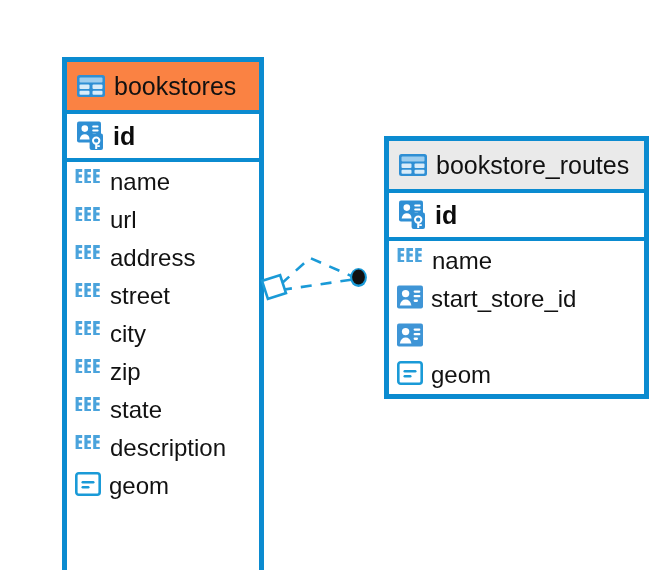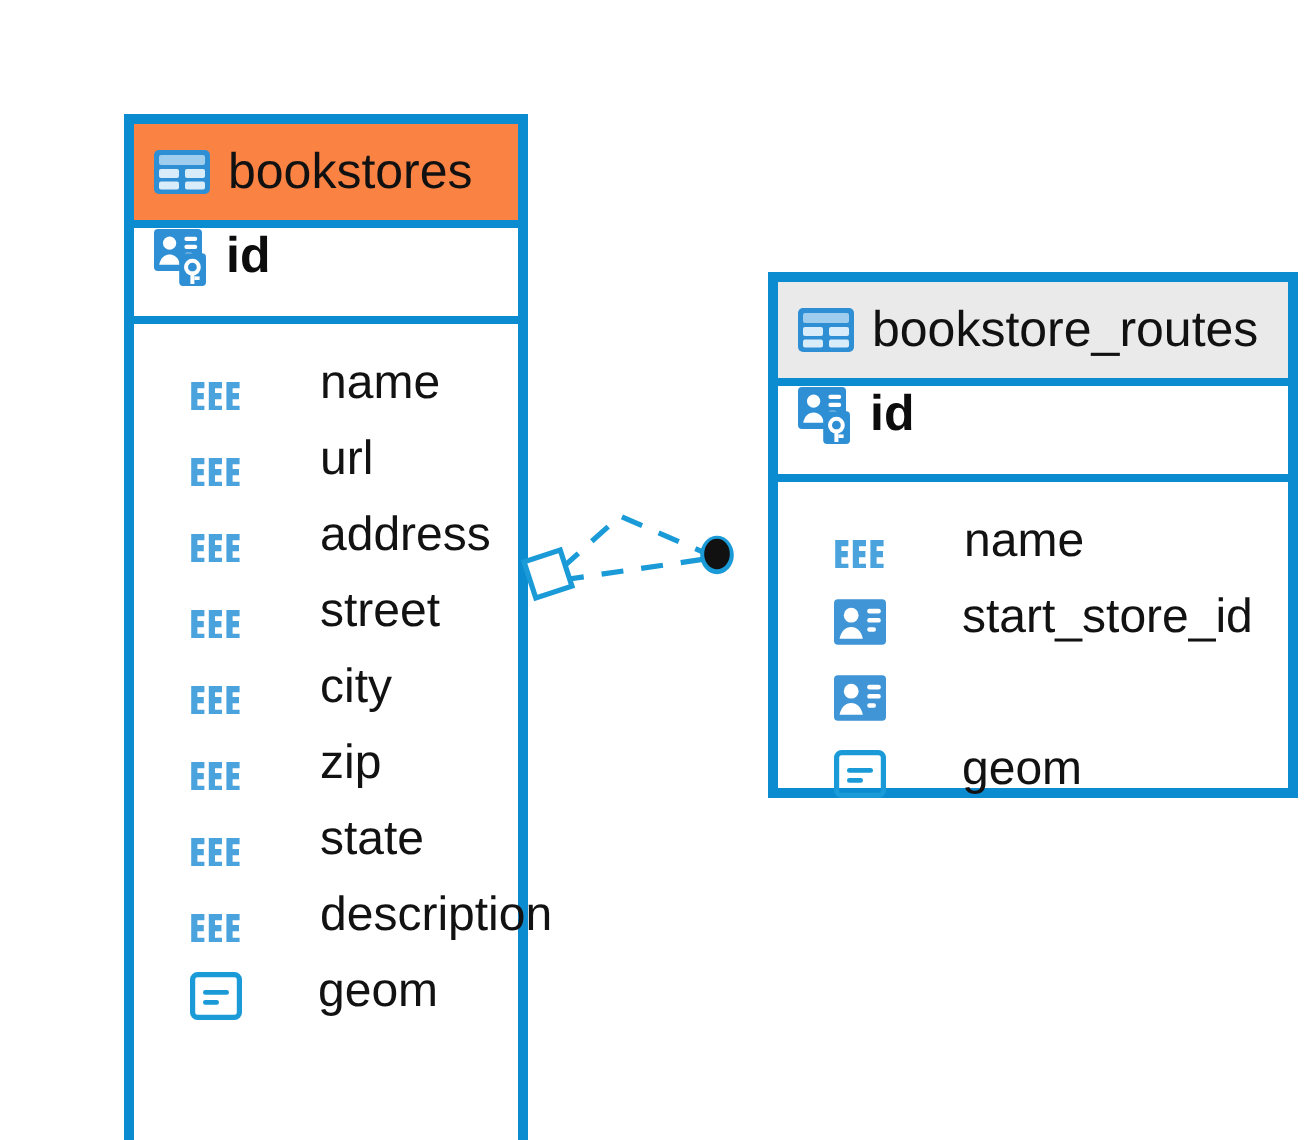--- a/index.html
+++ b/index.html
@@ -56,42 +56,41 @@
     font-size: 25px;
     color: #111111;
     margin-left: 9px;
     white-space: nowrap;
   }
 
   .pk-row {
     box-sizing: border-box;
     height: 48px;
     display: flex;
-    align-items: flex-start;
+    align-items: center;
     padding-left: 10px;
     border-bottom: 4px solid #0b8bd0;
     background: #ffffff;
   }
   .pk-label {
     font-size: 25px;
     font-weight: bold;
     color: #0c0c0c;
     margin-left: 8px;
     white-space: nowrap;
   }
 
   .field-list {
     padding-top: 6px;
   }
   .field-row {
     height: 38px;
     display: flex;
-    align-items: flex-end;
-    padding-left: 28px;
-    gap: 30px;
+    align-items: flex-start;
+    padding-left: 8px;
   }
   .field-label {
     font-size: 24px;
     color: #121212;
     margin-left: 8px;
     white-space: nowrap;
   }
 
   
   .icon {

